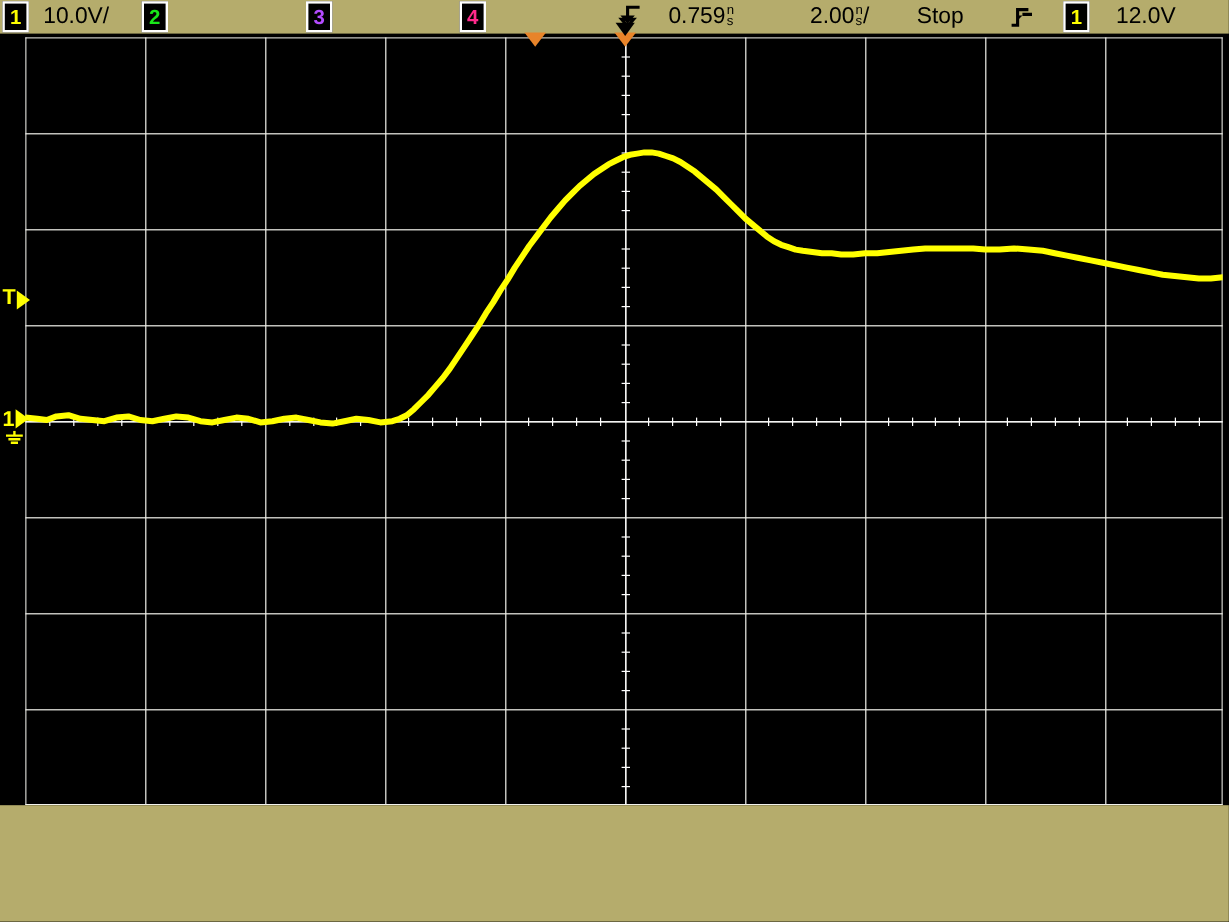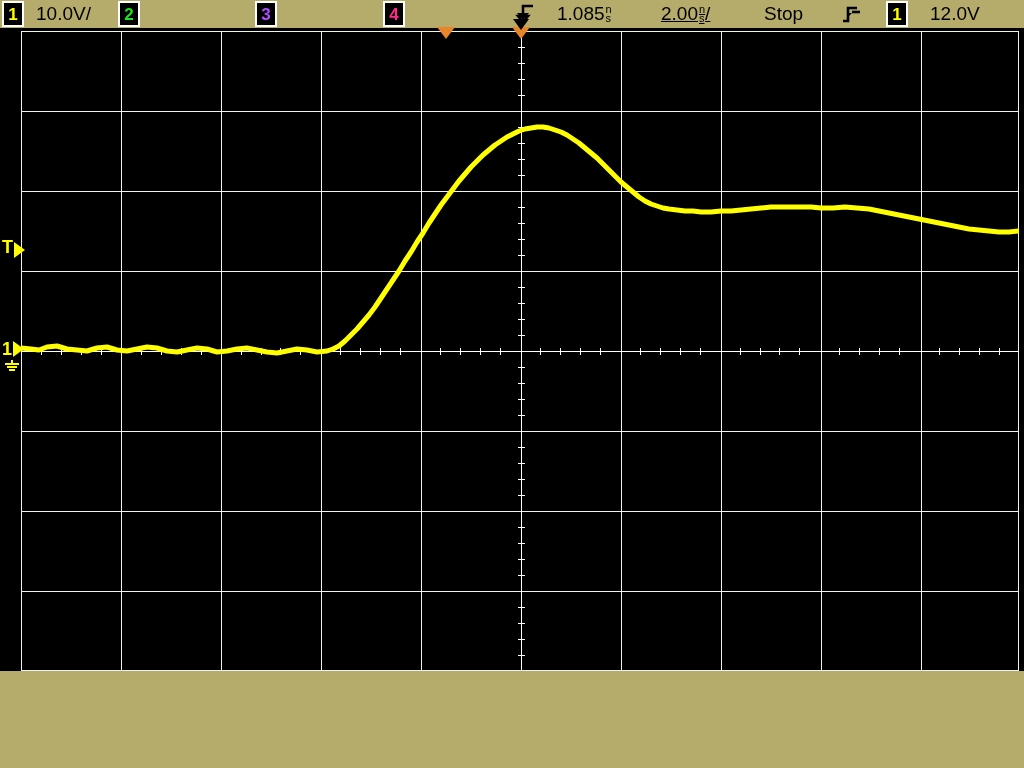--- a/index.html
+++ b/index.html
@@ -83,28 +83,28 @@
     </div>
 
     <div class="tb-item" style="left:512px;">
       <svg width="26" height="22" viewBox="0 0 26 22">
         <path d="M21 3 H11 V13 H16 L11 19 L6 13 H11" fill="none" stroke="#000" stroke-width="2.6"></path>
         <path d="M11 10 L17 10 L11 17 L5 10 Z" fill="#000"></path>
       </svg>
     </div>
 
     <div class="tb-item" style="left:557px;">
-      <span>1.085</span>
+      <span>0.759</span>
         <span class="unit">
           <span>n</span>
           <span>s</span>
         </span>
     </div>
 
-    <div class="tb-item" style="left:661px;text-decoration:underline;">
+    <div class="tb-item" style="left:675px;">
       <span>2.00</span>
         <span class="unit">
           <span>n</span>
           <span>s</span>
         </span>
         <span>/</span>
 
     </div>
 
     <div class="tb-item" style="left:764px;">Stop</div>

